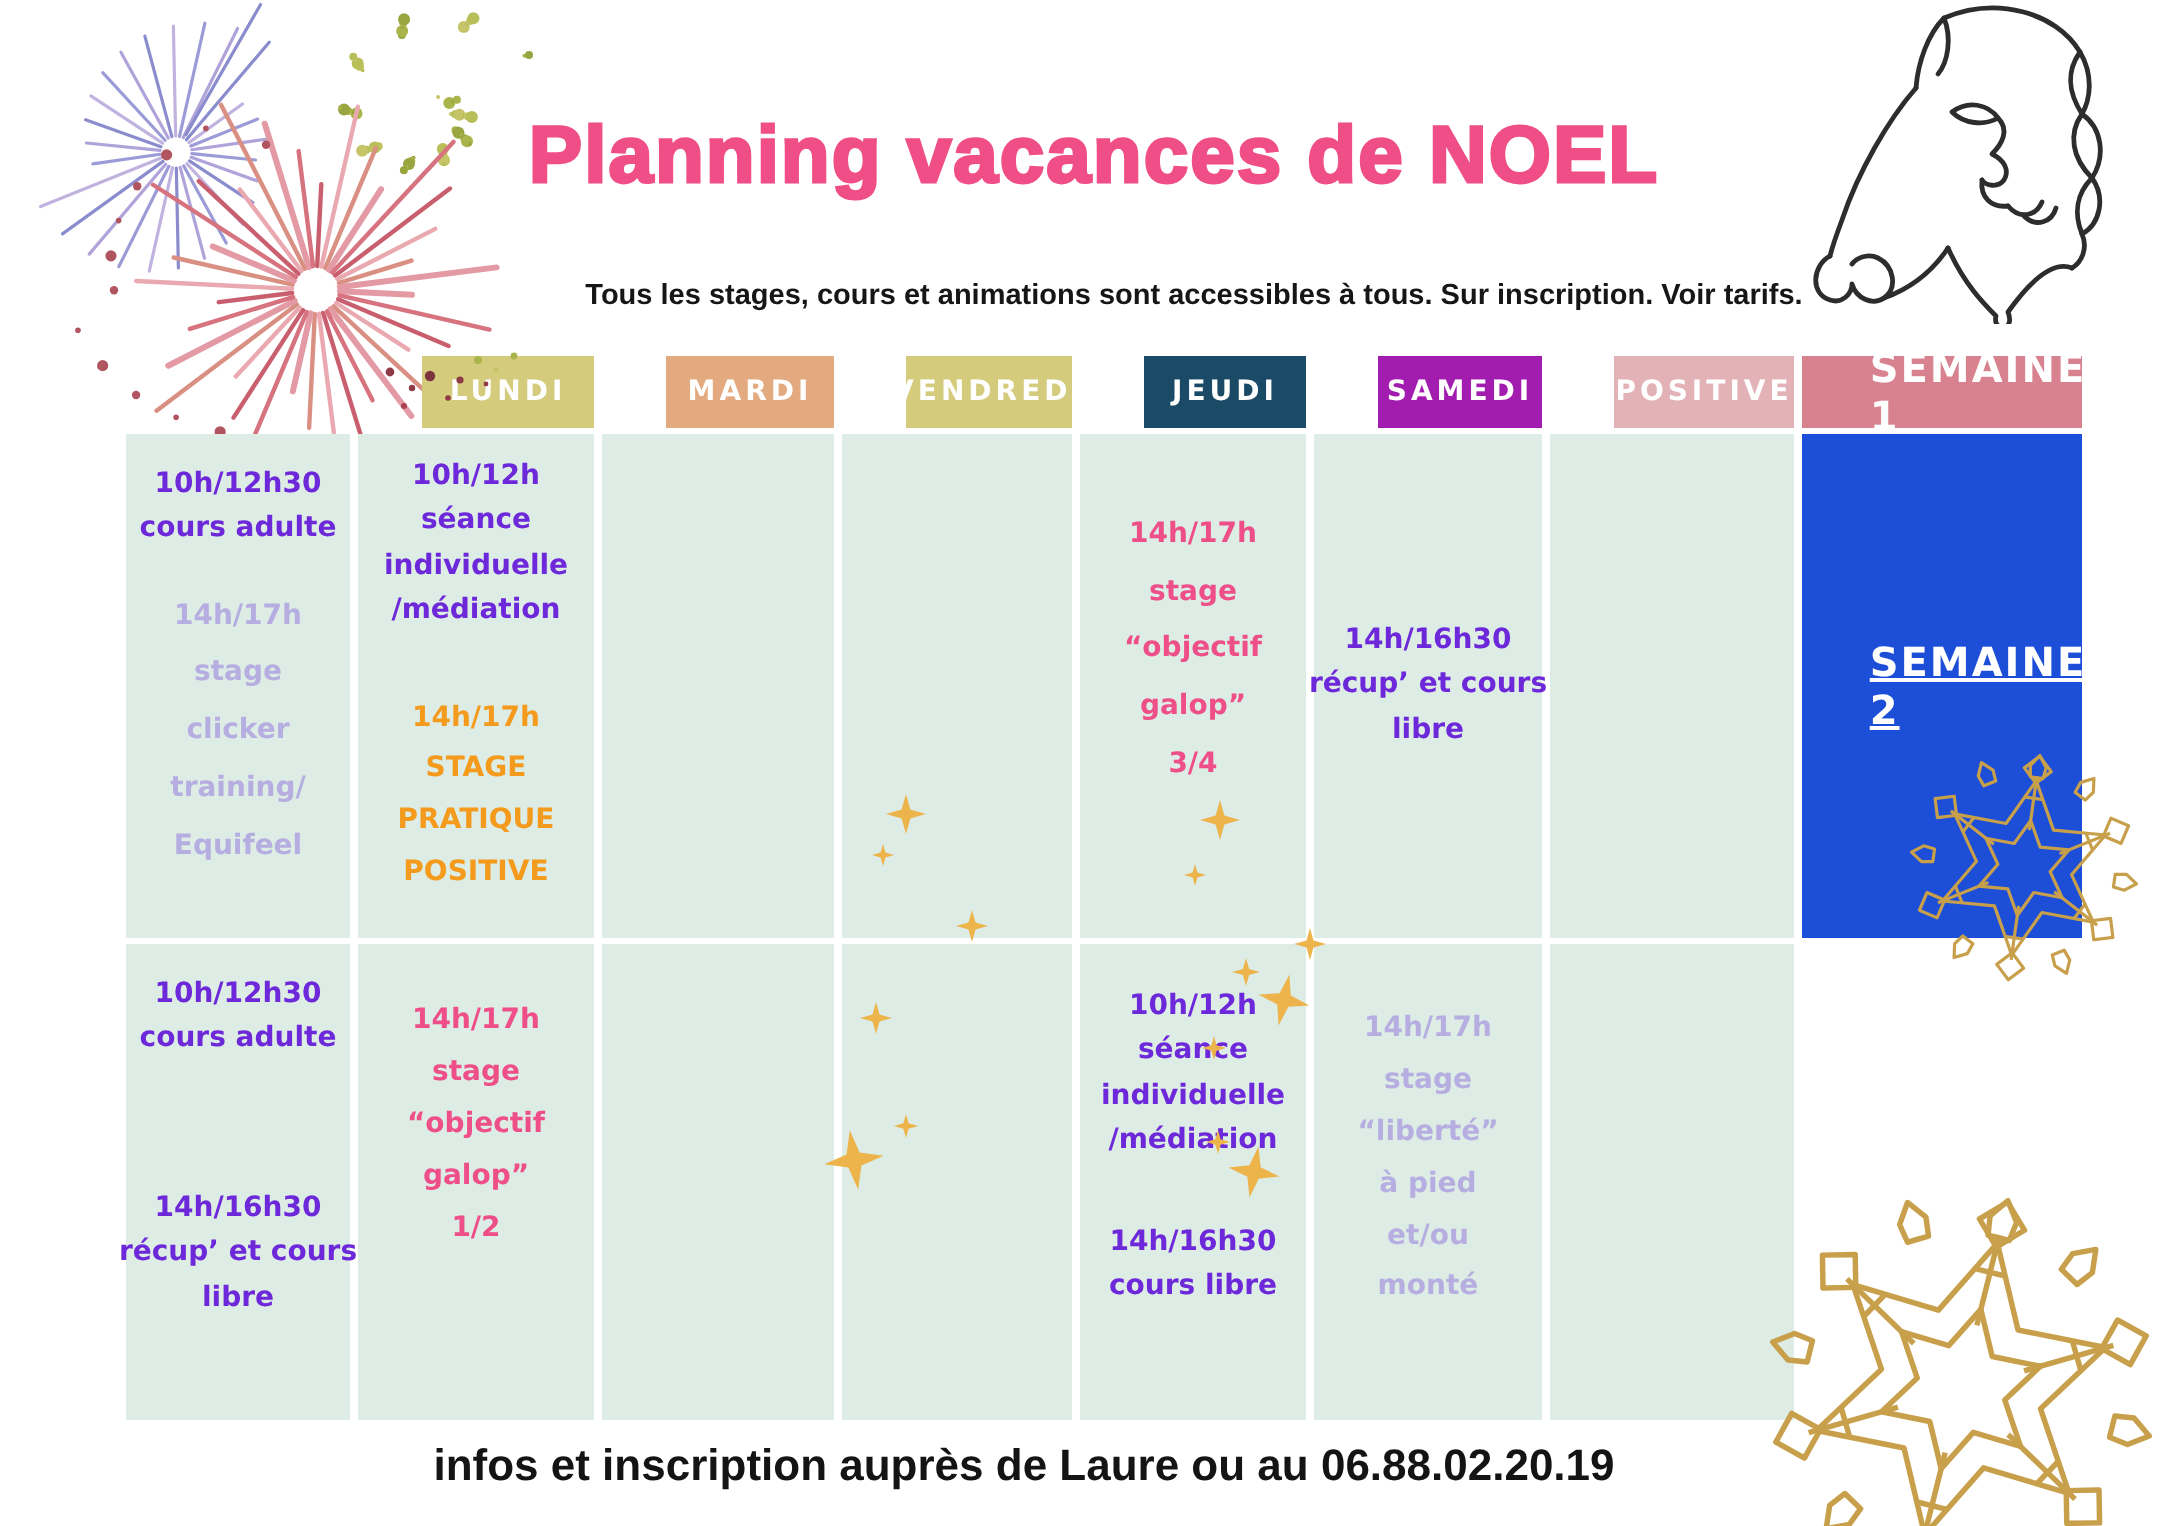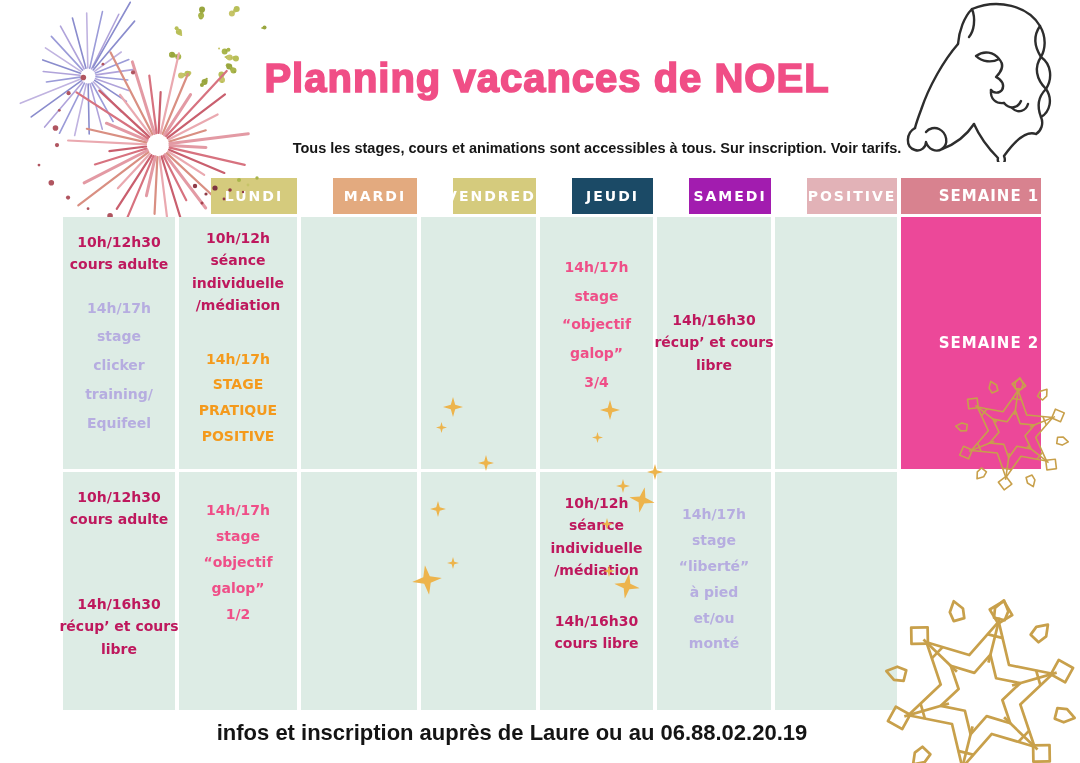--- a/index.html
+++ b/index.html
@@ -21,27 +21,27 @@
   .footer{position:absolute;left:-28px;top:720px;width:1080px;text-align:center;z-index:2;
      font-family:"Liberation Sans",sans-serif;font-weight:bold;font-size:22px;color:#141414;}
   
   .planning{position:absolute;left:63px;top:178px;z-index:2;display:grid;
      grid-template-columns:112px 118px 116px 115px 113px 114px 122px 140px;
      grid-template-rows:36px 252px 238px;column-gap:4px;row-gap:3px;}
   .day-header{display:flex;align-items:center;justify-content:center;color:#fff;
      font-weight:bold;font-size:14px;letter-spacing:2px;font-family:"DejaVu Sans",sans-serif;margin-left:32px;}
   .corner{background:transparent;}
   .week-label{display:flex;align-items:center;justify-content:center;color:#fff;
-     font-weight:bold;font-size:15px;letter-spacing:1px;padding-left:36px;}
+     font-weight:bold;font-size:20px;letter-spacing:1px;padding-left:36px;}
   .wk1{background:#d8828f;}
-  .wk2{background:#ec4899;}
+  .wk2{background:#1d4ed8;text-decoration:underline;}
   .cell{background:#ddece5;display:flex;flex-direction:column;align-items:center;
      text-align:center;overflow:visible;}
   .block{white-space:pre;font-weight:bold;font-size:14px;line-height:1.6;}
-  .t-black{color:#be185d;}
+  .t-black{color:#6d28d9;}
   .t-lav{color:#b6ade0;}
   .t-orange{color:#f49a1c;}
   .t-pink{color:#ef4f88;}
   .lh-xl{line-height:2.05;}
   .lh-lg{line-height:1.85;}
   
   .message{position:absolute;left:408px;top:348px;width:250px;text-align:center;z-index:3;
      font-family:"Liberation Sans",sans-serif;font-weight:bold;}
   .msg-line{display:block;transform:scaleY(1.28);transform-origin:50% 0;letter-spacing:0.5px;}
   .msg-big-pink{font-size:42px;color:#ef4f88;height:52px;}

